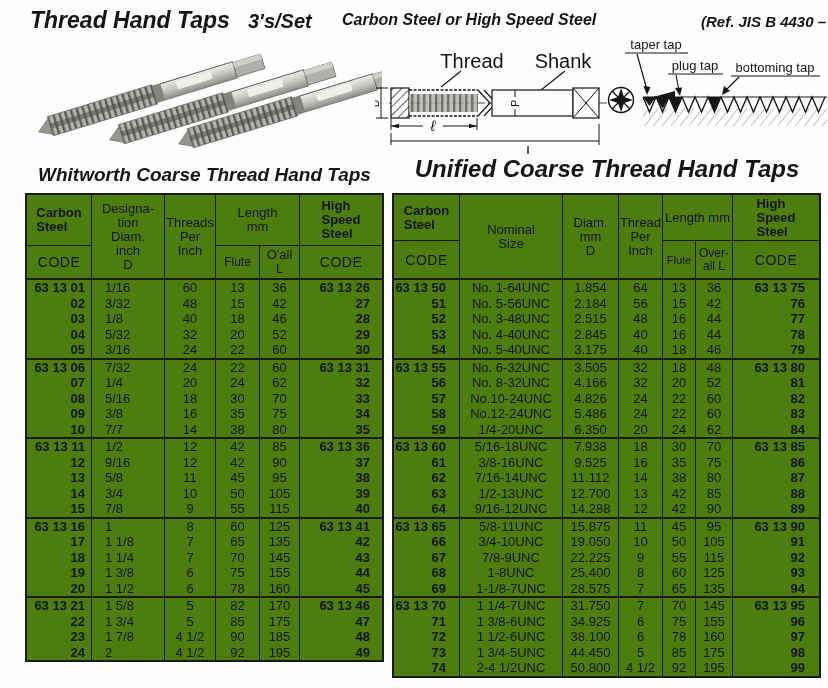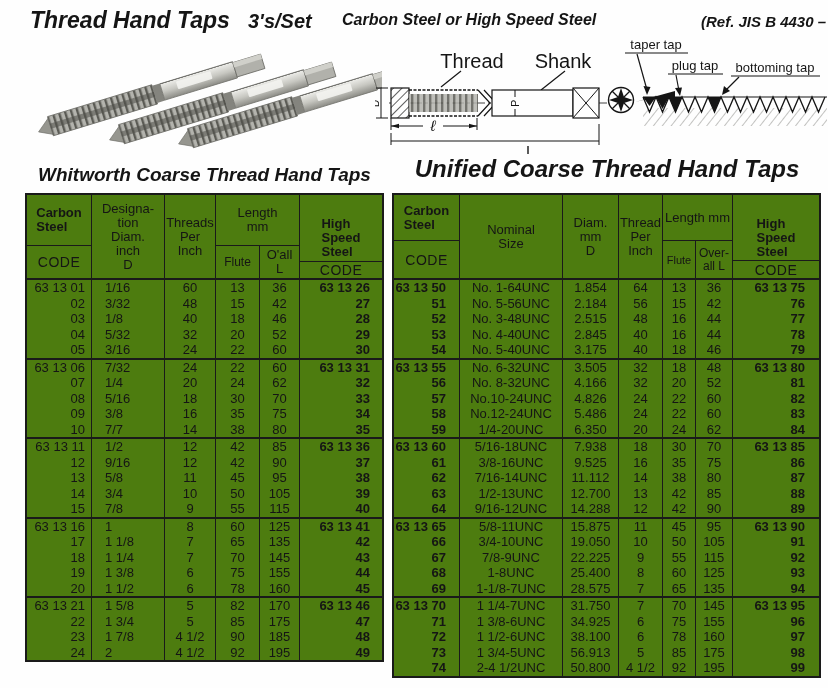--- a/index.html
+++ b/index.html
@@ -17,21 +17,21 @@
   .wtitle{position:absolute;left:25px;top:164px;width:359px;text-align:center;
           font-style:italic;font-weight:bold;font-size:19px;white-space:nowrap;}
   .utitle{position:absolute;left:392px;top:155px;width:430px;text-align:center;
           font-style:italic;font-weight:bold;font-size:24px;white-space:nowrap;}
   
   .taptable{position:absolute;top:193px;border:2px solid #1a1a1a;box-sizing:border-box;background:#4d7c0f;}
   .wtab{left:25px;width:359px;height:469px;}
   .utab{left:392px;width:429px;height:485px;}
   .thead{display:flex;height:83px;border-bottom:2px solid #1a1a1a;}
   .hcell{box-sizing:border-box;border-right:1px solid #1a1a1a;}
-  .hcell.last{border-right:none;margin-top:20px;}
+  .hcell.last{border-right:none;}
   .hsplit{display:flex;flex-direction:column;}
   .hsplit .top{border-bottom:1px solid #1a1a1a;display:flex;align-items:center;justify-content:center;}
   .hsplit .bot{flex:1;display:flex;align-items:center;justify-content:center;}
   .wtab .thead .top{height:50px;}
   .utab .thead .top{height:45px;}
   .hfull{display:flex;align-items:center;justify-content:center;}
   .hlen{display:flex;flex-direction:column;}
   .hlen .lrow{flex:1;display:flex;}
   .hlen .fl{display:flex;align-items:center;justify-content:center;box-sizing:border-box;border-right:1px solid #1a1a1a;font-size:12px;}
   .wtab .hlen .fl{width:44px;}
@@ -42,21 +42,21 @@
   .hc{text-align:center;}
   .hb{font-weight:bold;}
   .htxt{font-size:13px;line-height:14px;}
   .code-h{font-size:14px;letter-spacing:0.5px;}
   
   .tgroup + .tgroup{border-top:2px solid #1a1a1a;}
   .trow{display:flex;}
   .cell{height:15.5px;line-height:15.5px;font-size:13px;box-sizing:border-box;
         border-right:1px solid #1a1a1a;overflow:hidden;white-space:nowrap;}
   .trow .cell:last-child{border-right:none;}
-  .wtab .c-code{width:65px;text-align:right;padding-right:6px;font-weight:normal;}
+  .wtab .c-code{width:65px;text-align:right;padding-right:6px;font-weight:bold;}
   .wtab .c-d{width:73px;text-align:left;padding-left:13px;}
   .wtab .c-tpi{width:51px;text-align:center;}
   .wtab .c-flute{width:44px;text-align:center;}
   .wtab .c-oall{width:40px;text-align:center;}
   .wtab .c-hss{flex:1;text-align:right;padding-right:12px;font-weight:bold;}
   .utab .c-code{width:66px;text-align:right;padding-right:13px;font-weight:bold;}
   .utab .c-nominal{width:103px;text-align:center;}
   .utab .c-diam{width:56px;text-align:center;}
   .utab .c-tpi{width:44px;text-align:center;}
   .utab .c-flute{width:33px;text-align:center;}
@@ -702,21 +702,21 @@
             <div class="cell c-nominal">1 1/2-6UNC</div>
             <div class="cell c-diam">38.100</div>
             <div class="cell c-tpi">6</div>
             <div class="cell c-flute">78</div>
             <div class="cell c-oall">160</div>
             <div class="cell c-hss">97</div>
           </div>
           <div class="trow">
             <div class="cell c-code">73</div>
             <div class="cell c-nominal">1 3/4-5UNC</div>
-            <div class="cell c-diam">56.913</div>
+            <div class="cell c-diam">44.450</div>
             <div class="cell c-tpi">5</div>
             <div class="cell c-flute">85</div>
             <div class="cell c-oall">175</div>
             <div class="cell c-hss">98</div>
           </div>
           <div class="trow">
             <div class="cell c-code">74</div>
             <div class="cell c-nominal">2-4 1/2UNC</div>
             <div class="cell c-diam">50.800</div>
             <div class="cell c-tpi">4 1/2</div>

